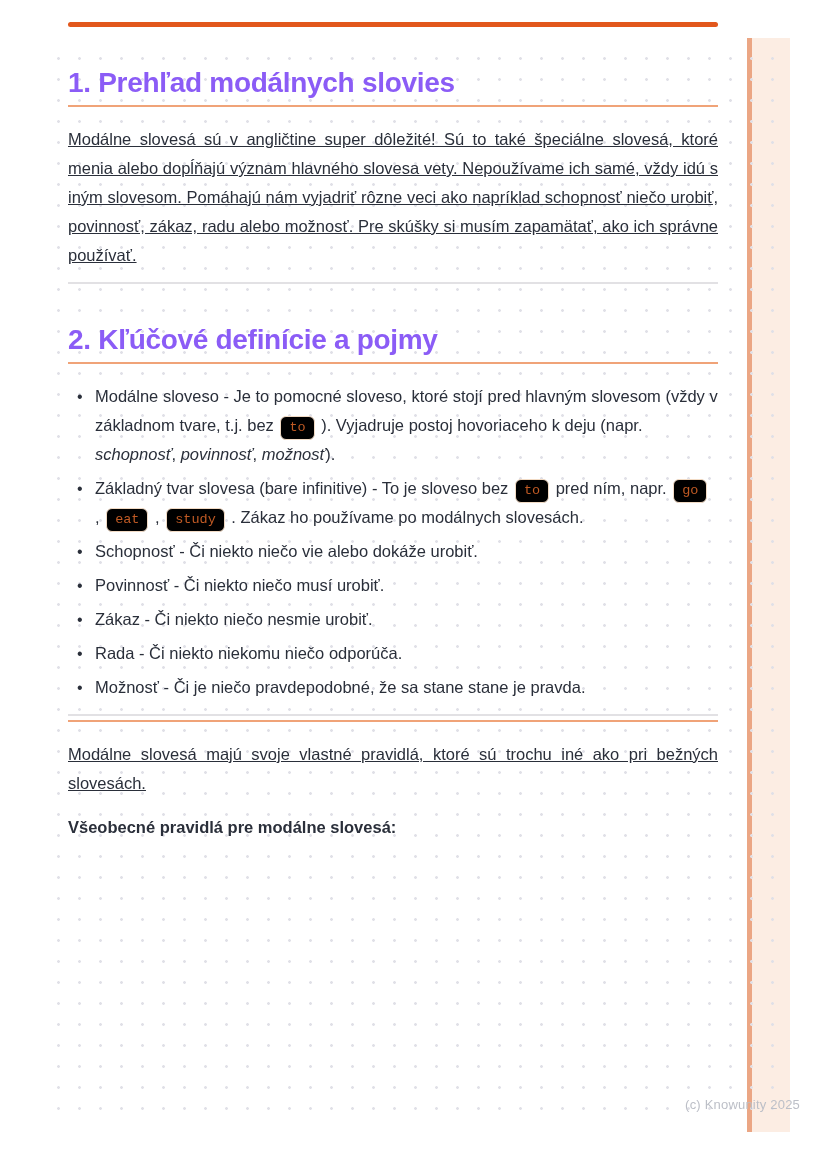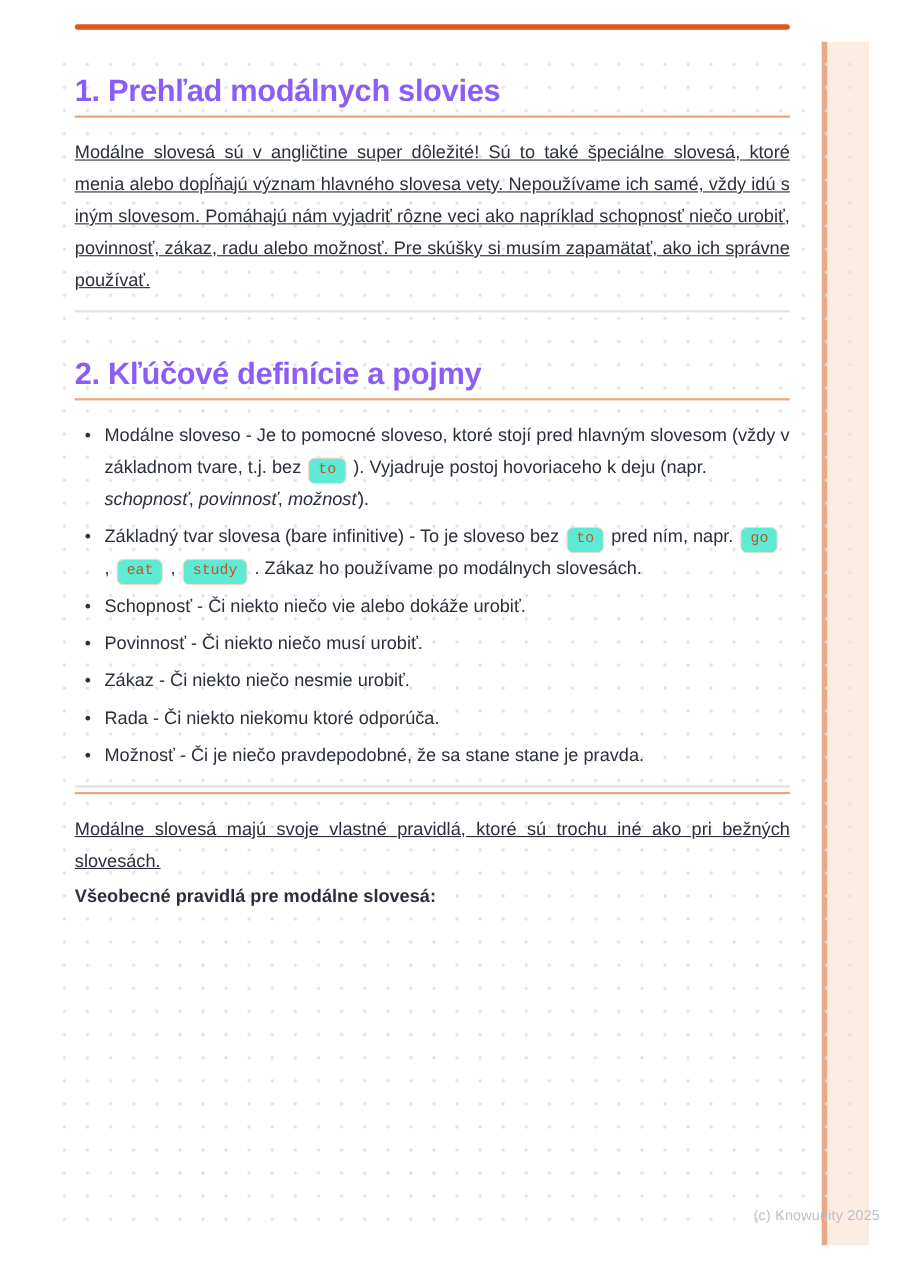--- a/index.html
+++ b/index.html
@@ -50,36 +50,36 @@
   .hr-thin {
     margin-top: 4px; width: 650px; height: 2px; background: #f0a378;
   }
   .divider {
     margin-top: 12px; width: 650px; height: 2px; background: #e2e1e4;
   }
   p.body-text {
     margin-top: 18px; font-size: 16.5px; line-height: 29px;
     text-align: justify; color: #2a2f3a; text-decoration: underline;
   }
-  p.bold-note { margin-top: 3px; font-size: 16.5px; line-height: 29px; font-weight: bold; }
+  p.bold-note { margin-top: 15px; font-size: 16.5px; line-height: 29px; font-weight: bold; }
 
   ul.def-list { margin-top: 18px; list-style: none; }
   ul.def-list li {
     position: relative; padding-left: 27px; margin-bottom: 5px;
     font-size: 16.5px; line-height: 29px;
   }
   ul.def-list li .marker {
     position: absolute; left: 9px; top: 0; font-size: 16px; color: #2a2f3a;
   }
   .seg-b { font-weight: normal; }
   .seg-i { font-style: italic; }
   .chip {
     display: inline-block; font-family: "Liberation Mono", "DejaVu Sans Mono", monospace;
     font-size: 13.5px; line-height: 18px; color: #c05a24;
-    background: #5eead4; border: 1px solid #f2dbc5; border-radius: 6px;
+    background: #000000; border: 1px solid #f2dbc5; border-radius: 6px;
     padding: 2px 8px; margin: 0 2px; vertical-align: baseline;
   }
 
   .footer {
     position: absolute; top: 1097px; right: 28px; z-index: 4;
     font-size: 13px; color: #bcbfc7; letter-spacing: 0.2px;
   }
 </style>
 </head>
 <body>
@@ -104,21 +104,21 @@
 
     <section>
       <h2 class="section-heading">2. Kľúčové definície a pojmy</h2>
       <div class="hr-thin"></div>
       <ul class="def-list">
           <li><span class="marker">•</span><strong class="seg-b">Modálne sloveso</strong><span> - Je to pomocné sloveso, ktoré stojí pred hlavným slovesom (vždy v základnom tvare, t.j. bez </span><span class="chip">to</span><span> ). Vyjadruje postoj hovoriaceho k deju (napr. </span><em class="seg-i">schopnosť</em><span>, </span><em class="seg-i">povinnosť</em><span>, </span><em class="seg-i">možnosť</em><span>).</span></li>
           <li><span class="marker">•</span><strong class="seg-b">Základný tvar slovesa (bare infinitive)</strong><span> - To je sloveso bez </span><span class="chip">to</span><span> pred ním, napr. </span><span class="chip">go</span><span> , </span><span class="chip">eat</span><span> , </span><span class="chip">study</span><span> . Zákaz ho používame po modálnych slovesách.</span></li>
           <li><span class="marker">•</span><strong class="seg-b">Schopnosť</strong><span> - Či niekto niečo vie alebo dokáže urobiť.</span></li>
           <li><span class="marker">•</span><strong class="seg-b">Povinnosť</strong><span> - Či niekto niečo musí urobiť.</span></li>
           <li><span class="marker">•</span><strong class="seg-b">Zákaz</strong><span> - Či niekto niečo nesmie urobiť.</span></li>
-          <li><span class="marker">•</span><strong class="seg-b">Rada</strong><span> - Či niekto niekomu ktoré odporúča.</span></li>
+          <li><span class="marker">•</span><strong class="seg-b">Rada</strong><span> - Či niekto niekomu niečo odporúča.</span></li>
           <li><span class="marker">•</span><strong class="seg-b">Možnosť</strong><span> - Či je niečo pravdepodobné, že sa stane stane je pravda.</span></li>
         </ul>
     </section>
 
     <div class="divider"></div>
 
     <section>
       <div class="hr-thin"></div>
       <p class="body-text">Modálne slovesá majú svoje vlastné pravidlá, ktoré sú trochu iné ako pri bežných slovesách.</p>
       <p class="bold-note">Všeobecné pravidlá pre modálne slovesá:</p>

